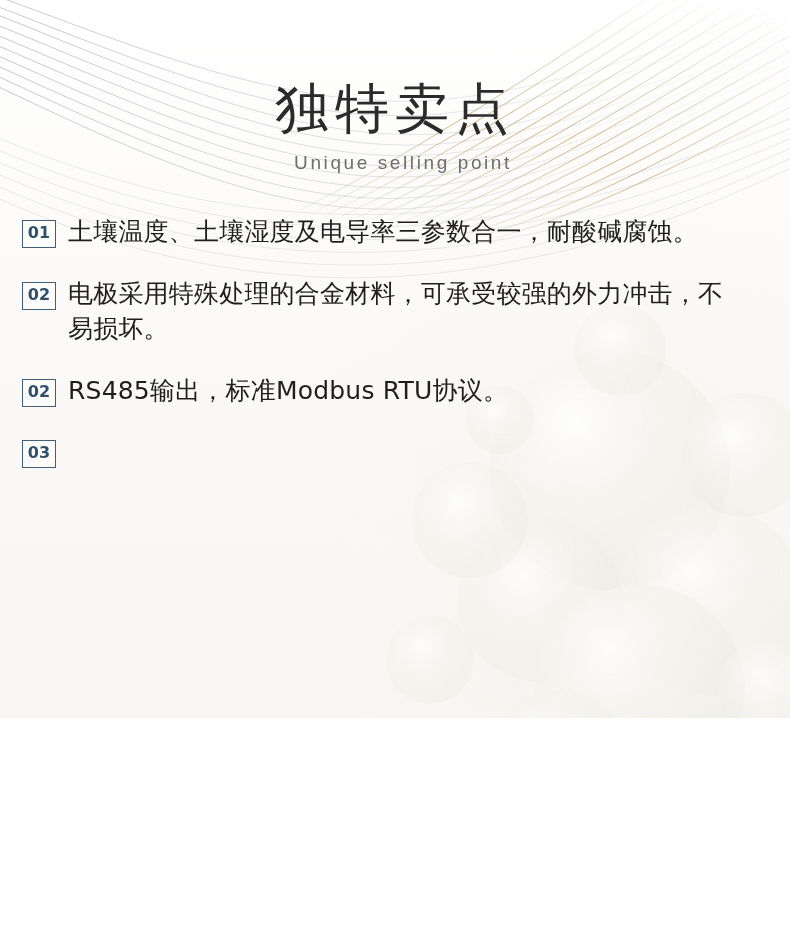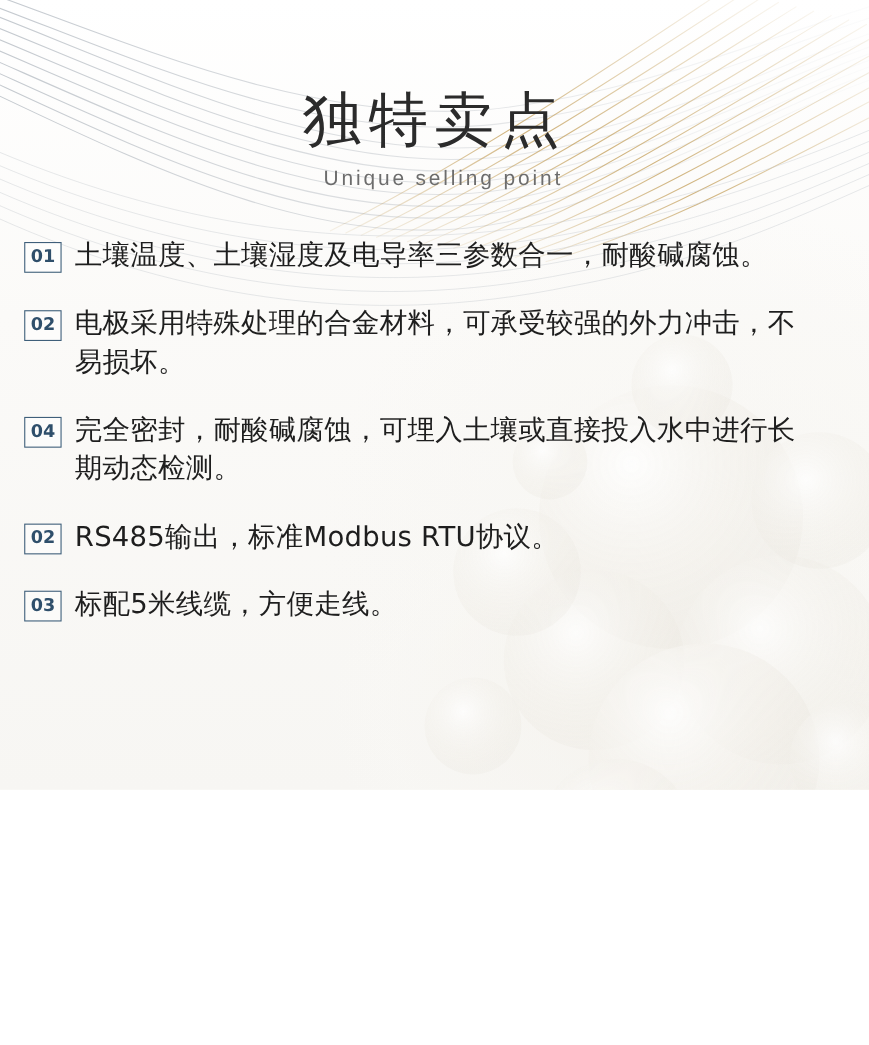--- a/index.html
+++ b/index.html
@@ -191,30 +191,25 @@
       <div class="num">01</div>
       <div class="txt">土壤温度、土壤湿度及电导率三参数合一，耐酸碱腐蚀。</div>
     </div>
 
 
     <div class="item">
       <div class="num">02</div>
       <div class="txt">电极采用特殊处理的合金材料，可承受较强的外力冲击，不易损坏。</div>
     </div>
 
-    <div class="item">
-      <div class="num">04</div>
-      <div class="txt">完全密封，耐酸碱腐蚀，可埋入土壤或直接投入水中进行长期动态检测。</div>
-    </div>
 
     <div class="item">
       <div class="num">02</div>
       <div class="txt">RS485输出，标准Modbus RTU协议。</div>
     </div>
 
     <div class="item">
       <div class="num">03</div>
-      <div class="txt">标配5米线缆，方便走线。</div>
     </div>
 
 
   </div>
 </div>
 
 </body></html>

